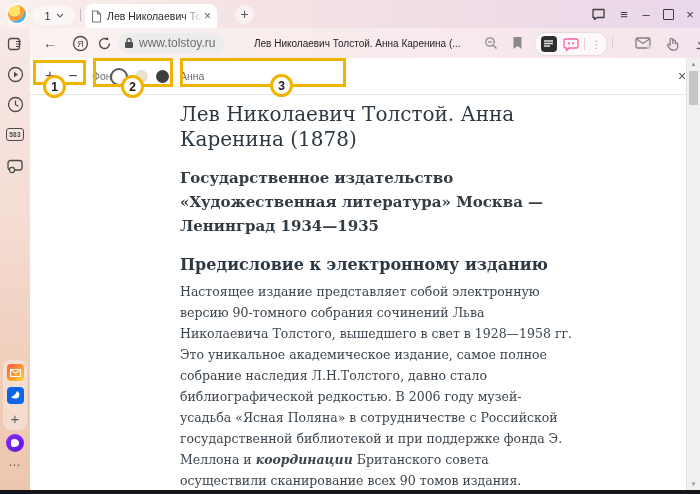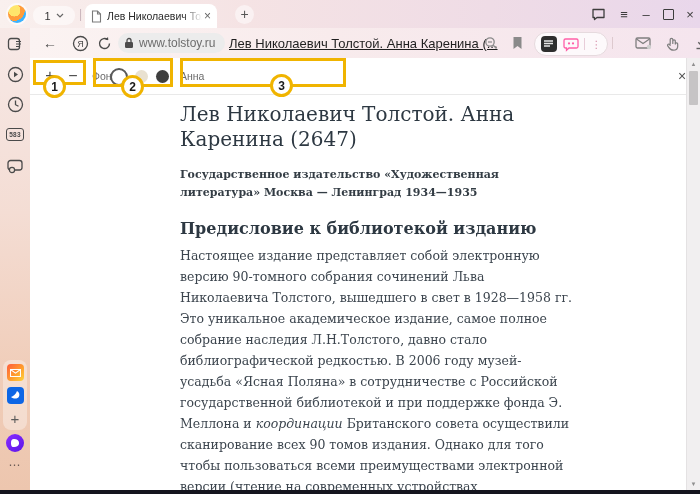--- a/index.html
+++ b/index.html
@@ -48,22 +48,22 @@
   .aliceblob{width:8px;height:8px;background:#fff;border-radius:45% 45% 45% 45%/60% 60% 35% 35%;
              transform:rotate(90deg);}
 
   
   .addressbar{position:absolute;left:30px;top:28px;width:670px;height:30px;
               background:linear-gradient(90deg,#fbf3f2 0%,#f8ebec 45%,#f5e5ee 100%);}
   .ab-ico{position:absolute;top:0;height:30px;display:flex;align-items:center;justify-content:center;color:#4a4a4a;}
   .urlpill{position:absolute;left:88px;top:5px;height:20px;border-radius:11px;background:#ececec;
            display:flex;align-items:center;padding:0 10px 0 6px;gap:5px;}
   .urltext{font-size:12px;color:#6d6d6d;}
-  .pagetitle{position:absolute;left:199px;top:0;height:30px;display:flex;align-items:center;
-             font-size:13px;color:#1f1f1f;white-space:nowrap;text-decoration:underline;}
+  .pagetitle{position:absolute;left:224px;top:0;height:30px;display:flex;align-items:center;
+             font-size:10px;color:#1f1f1f;white-space:nowrap;}
   .iconpill{position:absolute;left:504px;top:4px;width:72px;height:22px;border:1px solid #e6dade;
             border-radius:12px;background:rgba(255,255,255,.75);display:flex;align-items:center;
             justify-content:space-evenly;}
   .readersq{width:16px;height:16px;border-radius:4px;background:#2e2e2e;display:flex;
             align-items:center;justify-content:center;}
   .pilldiv{width:1px;height:12px;background:#e8cdd9;}
   .pinkdots{color:#d58aa6;font-size:10px;}
   .abdiv{position:absolute;left:582px;top:9px;width:1px;height:12px;background:#ddc9ce;}
 
   
@@ -82,24 +82,24 @@
   .fontselect{position:absolute;left:190px;top:6px;width:118px;height:21px;border:1px solid #ababab;
               background:#fff;border-radius:2px;display:flex;align-items:center;
               padding:0 6px;box-sizing:border-box;font-size:11px;color:#222;justify-content:space-between;}
   .rclose{position:absolute;left:634px;top:0;width:36px;height:36px;display:flex;align-items:center;
           justify-content:center;color:#555;font-size:14px;}
 
   
   .article{position:absolute;left:150px;top:36px;width:392px;
            font-family:"DejaVu Serif","Liberation Serif",serif;color:#3c454e;}
   .a-title{margin:8px 0 0 0;font-size:20px;line-height:25px;font-weight:400;color:#2d3842;}
-  .a-pub{margin:14px 0 0 0;font-size:11px;line-height:18px;font-weight:700;color:#333c44;}
+  .a-pub{margin:14px 0 0 0;font-size:15px;line-height:24px;font-weight:700;color:#333c44;}
   .a-head{margin:17px 0 0 0;font-size:16px;line-height:20px;font-weight:600;color:#2d3842;}
   .a-body{margin:6px 0 0 0;font-size:12.5px;line-height:21px;text-align:left;}
-  .seg-italic{font-style:italic;}
+  .seg-italic{font-style:italic;font-weight:bold;}
 
   
   .vscroll{position:absolute;right:0;top:0;width:13px;height:432px;background:#f1eff0;
            border-left:1px solid #e4e2e3;}
   .varrow{position:absolute;left:0;width:13px;height:12px;display:flex;align-items:center;
           justify-content:center;font-size:6px;color:#8f8f8f;}
   .vthumb{position:absolute;left:2px;top:13px;width:9px;height:34px;background:#c6c4c5;border-radius:1px;}
 
   
   .bottomstrip{position:absolute;left:0;top:490px;width:700px;height:4px;background:#15151e;}
@@ -307,23 +307,23 @@
       <div class="swatch sw-dark"></div>
 
       <div class="fontlabel" style="left:150px;">Анна</div>
 
       <div class="rclose">
         <span>×</span>
       </div>
     </div>
 
     <div class="article">
-      <h1 class="a-title">Лев Николаевич Толстой. Анна Каренина (2647)</h1>
+      <h1 class="a-title">Лев Николаевич Толстой. Анна Каренина (1878)</h1>
       <p class="a-pub">Государственное издательство «Художественная литература» Москва — Ленинград 1934—1935</p>
-      <h2 class="a-head">Предисловие к библиотекой изданию</h2>
+      <h2 class="a-head">Предисловие к электронному изданию</h2>
       <p class="a-body"><span class="seg-normal">Настоящее издание представляет собой электронную версию 90-томного собрания сочинений Льва Николаевича Толстого, вышедшего в свет в 1928—1958 гг. Это уникальное академическое издание, самое полное собрание наследия Л.Н.Толстого, давно стало библиографической редкостью. В 2006 году музей-усадьба «Ясная Поляна» в сотрудничестве с Российской государственной библиотекой и при поддержке фонда Э. Меллона и </span><span class="seg-italic">координации</span><span class="seg-normal"> Британского совета осуществили сканирование всех 90 томов издания. Однако для того чтобы пользоваться всеми преимуществами электронной версии (чтение на современных устройствах, возможность работы с текстом), предстояло еще распознать более 46 000 страниц. Для этого Государственный музей Л.Н. Толстого, музей-усадьба «Ясная Поляна» вместе с партнером – компанией ABBYY, открыли проект «Весь Толстой в один клик». На сайте </span></p>
     </div>
 
     <div class="vscroll">
       <div class="varrow" style="top:0;">▲</div>
       <div class="vthumb"></div>
       <div class="varrow" style="bottom:0;">▼</div>
     </div>
   </div>
 

